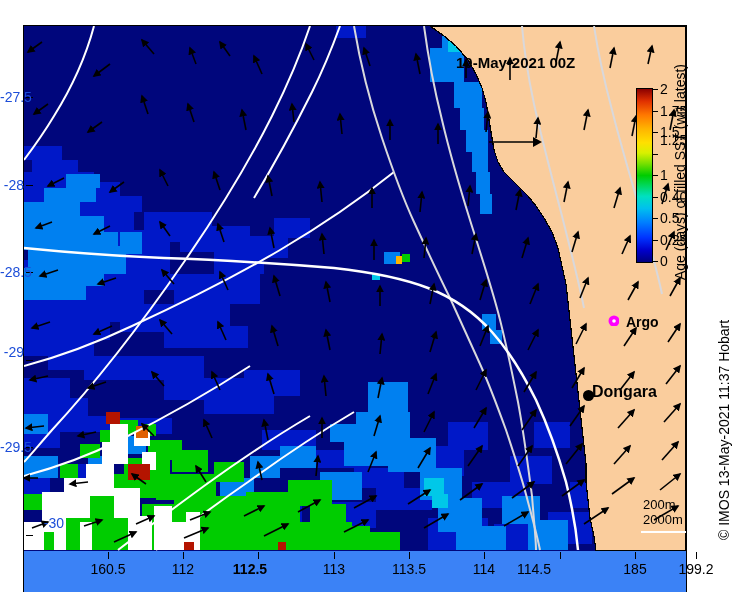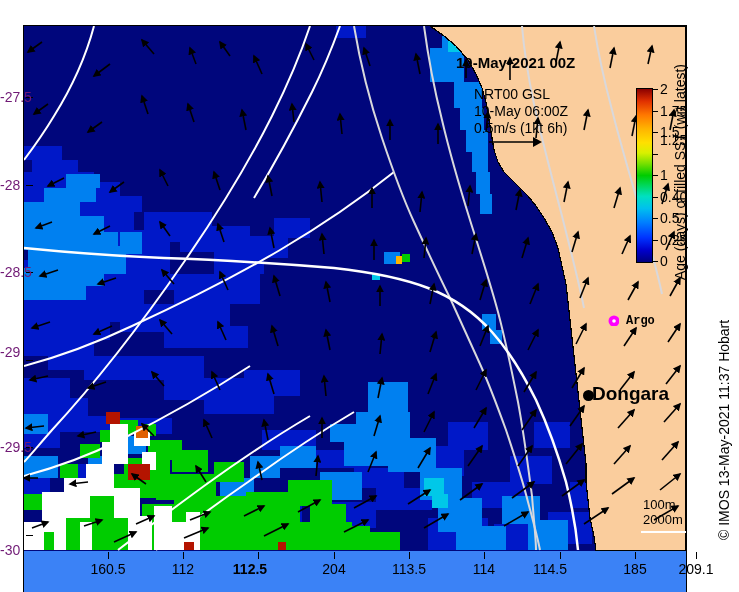--- a/index.html
+++ b/index.html
@@ -28,33 +28,33 @@
   .land svg{display:block;}
 
   
   .vectors,.contours,.coastline{position:absolute;left:0;top:0;width:662px;height:525px;pointer-events:none;}
 
   
   .tick{position:absolute;background:#000;}
   .xtick{width:1px;height:7px;top:552px;}
   .ytick{height:1px;width:7px;left:26px;}
   .xlab{position:absolute;top:561px;font-size:14px;text-align:center;width:60px;color:#000;}
-  .ylab{position:absolute;left:0;width:24px;font-size:14px;color:#701a75;}
+  .ylab{position:absolute;left:0;width:24px;text-align:right;font-size:14px;color:#1d4ed8;}
 
   
   .map-title{position:absolute;left:432px;top:28px;font-size:15px;font-weight:bold;color:#000;white-space:nowrap;}
   .annot{position:absolute;left:450px;top:60px;font-size:14px;color:#000;line-height:17px;white-space:nowrap;}
   .annot div{white-space:nowrap;}
   .annot-arrow{position:absolute;left:463px;top:108px;}
 
-  .place-label{position:absolute;font-size:19px;font-weight:bold;color:#000;white-space:nowrap;}
+  .place-label{position:absolute;font-size:16px;font-weight:bold;color:#000;white-space:nowrap;}
   .place-dot{position:absolute;width:11px;height:11px;border-radius:50%;background:#000;}
 
   .argo-marker{position:absolute;width:11px;height:11px;}
-  .argo-label{position:absolute;font-size:12px;font-weight:bold;color:#000;white-space:nowrap;font-family:Liberation Mono, monospace;}
+  .argo-label{position:absolute;font-size:14px;font-weight:bold;color:#000;white-space:nowrap;}
 
   .scalebar{position:absolute;font-size:13px;color:#000;line-height:15px;text-align:left;white-space:nowrap;}
   .scalebar-line{position:absolute;height:2px;background:#ffffff;}
 
   
   .cbar-box{
     position:absolute;left:636px;top:88px;width:17px;height:175px;
     border:1px solid #000;box-sizing:border-box;
   }
   .cbar-grad{
@@ -480,81 +480,76 @@
             <path d="M 320,506 L 344,494"></path>
           <path d="M 400,502 L 424,488"></path>
             <path d="M 480,500 L 504,486"></path>
           <path d="M 560,498 L 584,482"></path>
             <path d="M 630,494 L 654,480"></path>
         </g>
       </svg>
 
       <div class="map-title">10-May-2021 00Z</div>
 
-      <div class="annot">
-        <div>NRT00 GSL</div>
-        <div>10-May 06:00Z</div>
-        <div>0.5m/s (1kt 6h)</div>
-      </div>
       <svg class="annot-arrow" width="60" height="16">
         <line x1="2" y1="8" x2="46" y2="8" stroke="#000" stroke-width="1.6"></line>
         <path d="M46,3 L55,8 L46,13 z" fill="#000"></path>
       </svg>
 
       <svg class="argo-marker" style="left:584px;top:289px;" width="12" height="12">
         <circle cx="6" cy="6" r="5.5" fill="#ff00ff"></circle>
         <circle cx="6" cy="6" r="1.8" fill="#ffffff"></circle>
       </svg>
       <div class="argo-label" style="left:602px;top:288px;">Argo</div>
 
       <div class="place-dot" style="left:559px;top:364px;"></div>
       <div class="place-label" style="left:568px;top:357px;">Dongara</div>
 
       <div class="scalebar" style="left:619px;top:471px;">
-        <div>100m</div>
+        <div>200m</div>
         <div>2000m</div>
       </div>
       <div class="scalebar-line" style="left:617px;top:505px;width:52px;"></div>
 
     </div>
   </div>
 
   <div class="tick xtick" style="left:108px;"></div>
   <div class="tick xtick" style="left:183px;"></div>
   <div class="tick xtick" style="left:258px;"></div>
   <div class="tick xtick" style="left:334px;"></div>
   <div class="tick xtick" style="left:409px;"></div>
   <div class="tick xtick" style="left:484px;"></div>
   <div class="tick xtick" style="left:560px;"></div>
   <div class="tick xtick" style="left:635px;"></div>
   <div class="tick xtick" style="left:696px;"></div>
 
   <div class="xlab" style="left:78px;">160.5</div>
   <div class="xlab" style="left:153px;">112</div>
   <div class="xlab" style="left:220px;font-weight:bold;">112.5</div>
-  <div class="xlab" style="left:304px;">204</div>
+  <div class="xlab" style="left:304px;">113</div>
   <div class="xlab" style="left:379px;">113.5</div>
   <div class="xlab" style="left:454px;">114</div>
-  <div class="xlab" style="left:520px;">114.5</div>
+  <div class="xlab" style="left:504px;">114.5</div>
   <div class="xlab" style="left:605px;">185</div>
-  <div class="xlab" style="left:666px;">209.1</div>
+  <div class="xlab" style="left:666px;">199.2</div>
 
   <div class="tick ytick" style="top:97px;"></div>
   <div class="tick ytick" style="top:185px;"></div>
   <div class="tick ytick" style="top:272px;"></div>
   <div class="tick ytick" style="top:360px;"></div>
   <div class="tick ytick" style="top:447px;"></div>
   <div class="tick ytick" style="top:535px;"></div>
 
   <div class="ylab" style="top:89px;">-27.5</div>
   <div class="ylab" style="top:177px;">-28</div>
   <div class="ylab" style="top:264px;">-28.5</div>
   <div class="ylab" style="top:344px;">-29</div>
   <div class="ylab" style="top:439px;">-29.5</div>
-  <div class="ylab" style="top:542px;">-30</div>
+  <div class="ylab" style="top:515px;padding-left:40px;">-30</div>
 
   <div class="cbar-box">
     <div class="cbar-grad"></div>
   </div>
 
   <div class="cbar-tick" style="top:89px;"></div>
   <div class="cbar-tick" style="top:111px;"></div>
   <div class="cbar-tick" style="top:132px;"></div>
   <div class="cbar-tick" style="top:154px;"></div>
   <div class="cbar-tick" style="top:175px;"></div>

